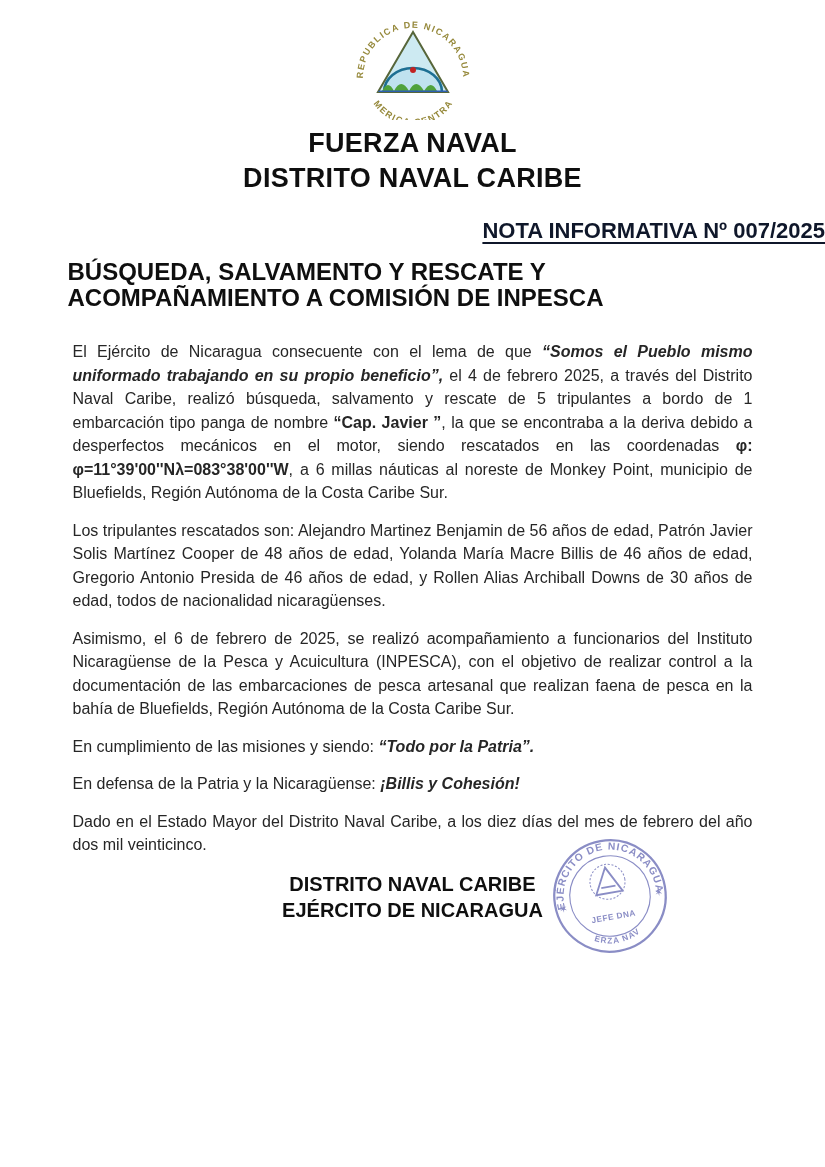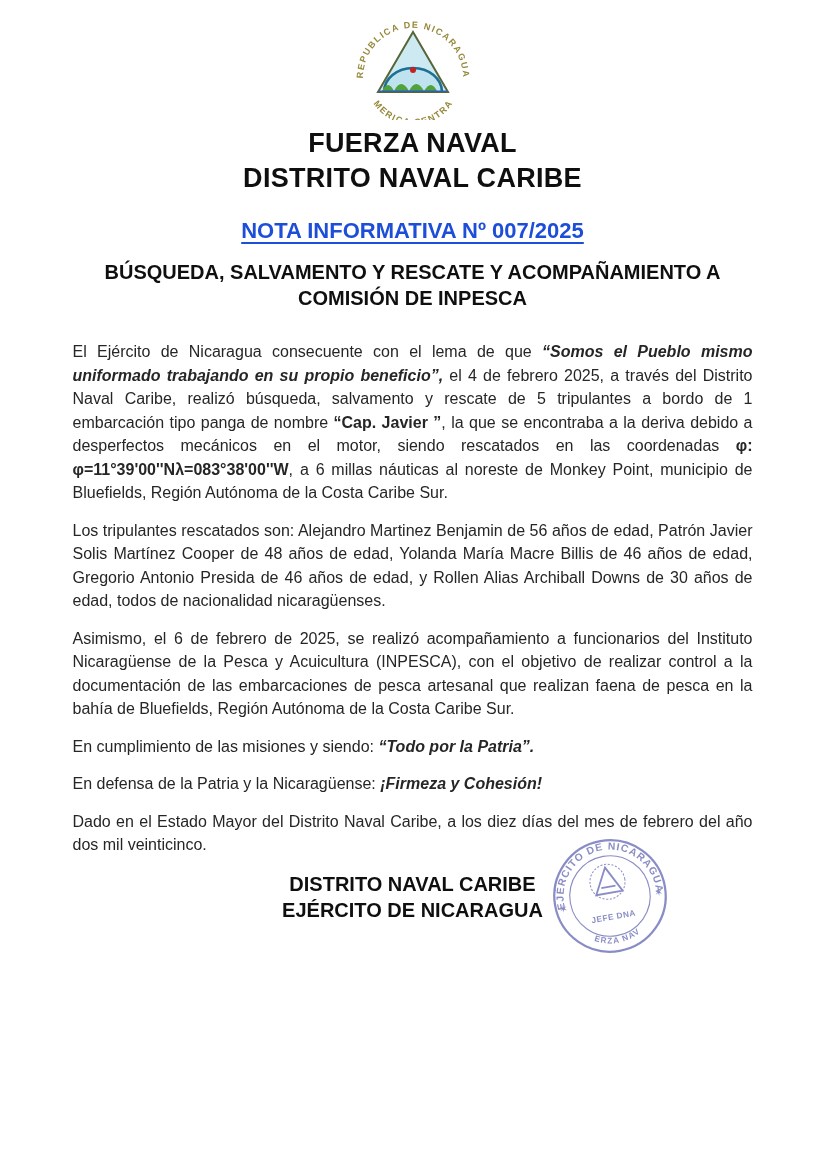--- a/index.html
+++ b/index.html
@@ -6,24 +6,24 @@
   body{
     width:825px;height:1167px;
     font-family:"Liberation Sans","DejaVu Sans",sans-serif;
     color:#262626;
   }
   .page{position:relative;width:825px;height:1167px;overflow:hidden;background:#ffffff;}
   .emblem{width:170px;margin:20px auto 0;}
   .arc-text{font-size:9px;font-weight:bold;letter-spacing:1.5px;fill:#96893b;}
   .title{text-align:center;font-weight:bold;color:#0f0f0f;font-size:27px;line-height:31px;margin:4px 0 0;letter-spacing:.3px;}
   .docnum{
-    text-align:center;font-weight:bold;font-size:22px;color:#1d4ed8;
+    text-align:right;font-weight:bold;font-size:22px;color:#0f172a;
     margin:24px 0 0;text-decoration:underline;text-underline-offset:4px;text-decoration-thickness:2px;
   }
-  .subject{text-align:center;font-weight:bold;font-size:20px;line-height:26px;color:#0f0f0f;margin:15px auto 0;max-width:690px;}
+  .subject{text-align:left;font-weight:bold;font-size:24px;line-height:26px;color:#0f0f0f;margin:15px auto 0;max-width:690px;}
   .body-text{width:680px;margin:29px auto 0;}
   p.para{margin:0 0 14px;text-align:justify;font-size:16px;line-height:23.5px;color:#262626;}
   .b{font-weight:bold;}
   .bi{font-weight:bold;font-style:italic;}
   .sig{width:680px;margin:10px auto 0;text-align:center;font-weight:bold;font-size:20px;line-height:26px;color:#0f0f0f;}
   .stamp{position:absolute;left:544px;top:830px;width:132px;height:132px;transform:rotate(-10deg);opacity:.92;}
   .stamp-arc{font-size:10px;font-weight:bold;letter-spacing:1px;fill:#8184c1;}
   .stamp-arc-sm{font-size:8px;font-weight:bold;letter-spacing:1px;fill:#8184c1;}
   .stamp-center{font-size:8px;font-weight:bold;fill:#8184c1;letter-spacing:.5px;}
 </style>
@@ -66,21 +66,21 @@
 
   <div class="docnum">NOTA INFORMATIVA Nº 007/2025</div>
 
   <div class="subject">BÚSQUEDA, SALVAMENTO Y RESCATE Y ACOMPAÑAMIENTO A COMISIÓN DE INPESCA</div>
 
   <div class="body-text" id="paragraphs">
       <p class="para"><span>El Ejército de Nicaragua consecuente con el lema de que </span><span class="bi">“Somos el Pueblo mismo uniformado trabajando en su propio beneficio”,</span><span> el 4 de febrero 2025, a través del Distrito Naval Caribe, realizó búsqueda, salvamento y rescate de 5 tripulantes a bordo de 1 embarcación tipo panga de nombre </span><span class="b">“Cap. Javier ”</span><span>, la que se encontraba a la deriva debido a desperfectos mecánicos en el motor, siendo rescatados en las coordenadas </span><span class="b">φ: φ=11°39'00''Nλ=083°38'00''W</span><span>, a 6 millas náuticas al noreste de Monkey Point, municipio de Bluefields, Región Autónoma de la Costa Caribe Sur.</span></p>
       <p class="para"><span>Los tripulantes rescatados son: Alejandro Martinez Benjamin de 56 años de edad, Patrón Javier Solis Martínez Cooper de 48 años de edad, Yolanda María Macre Billis de 46 años de edad, Gregorio Antonio Presida de 46 años de edad, y Rollen Alias Archiball Downs de 30 años de edad, todos de nacionalidad nicaragüenses.</span></p>
       <p class="para"><span>Asimismo, el 6 de febrero de 2025, se realizó acompañamiento a funcionarios del Instituto Nicaragüense de la Pesca y Acuicultura (INPESCA), con el objetivo de realizar control a la documentación de las embarcaciones de pesca artesanal que realizan faena de pesca en la bahía de Bluefields, Región Autónoma de la Costa Caribe Sur.</span></p>
       <p class="para"><span>En cumplimiento de las misiones y siendo: </span><span class="bi">“Todo por la Patria”.</span></p>
-      <p class="para"><span>En defensa de la Patria y la Nicaragüense: </span><span class="bi">¡Firmeza y Cohesión!</span></p>
+      <p class="para"><span>En defensa de la Patria y la Nicaragüense: </span><span class="bi">¡Billis y Cohesión!</span></p>
       <p class="para"><span>Dado en el Estado Mayor del Distrito Naval Caribe, a los diez días del mes de febrero del año dos mil veinticinco.</span></p>
     </div>
 
   <div class="sig">
     <div>DISTRITO NAVAL CARIBE</div>
     <div>EJÉRCITO DE NICARAGUA</div>
   </div>
 
   <div class="stamp">
     <svg width="132" height="132" viewBox="0 0 128 128">

